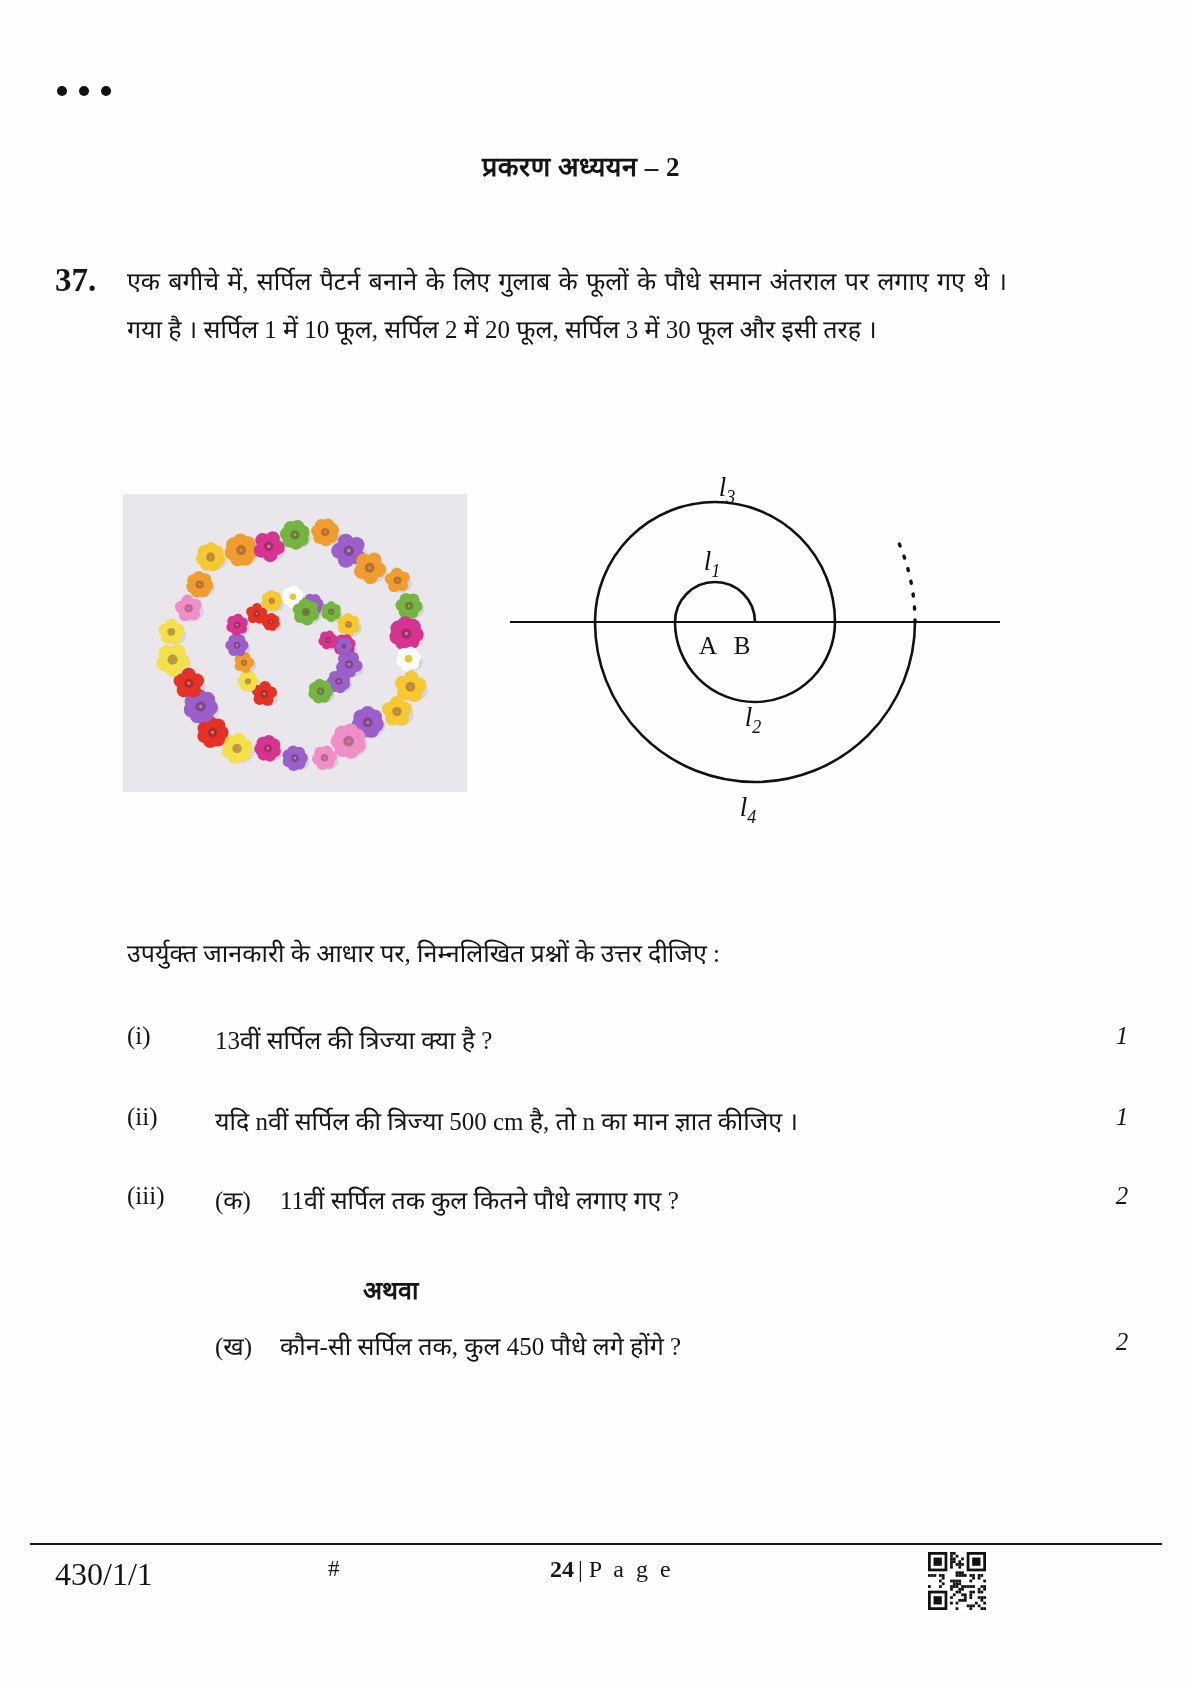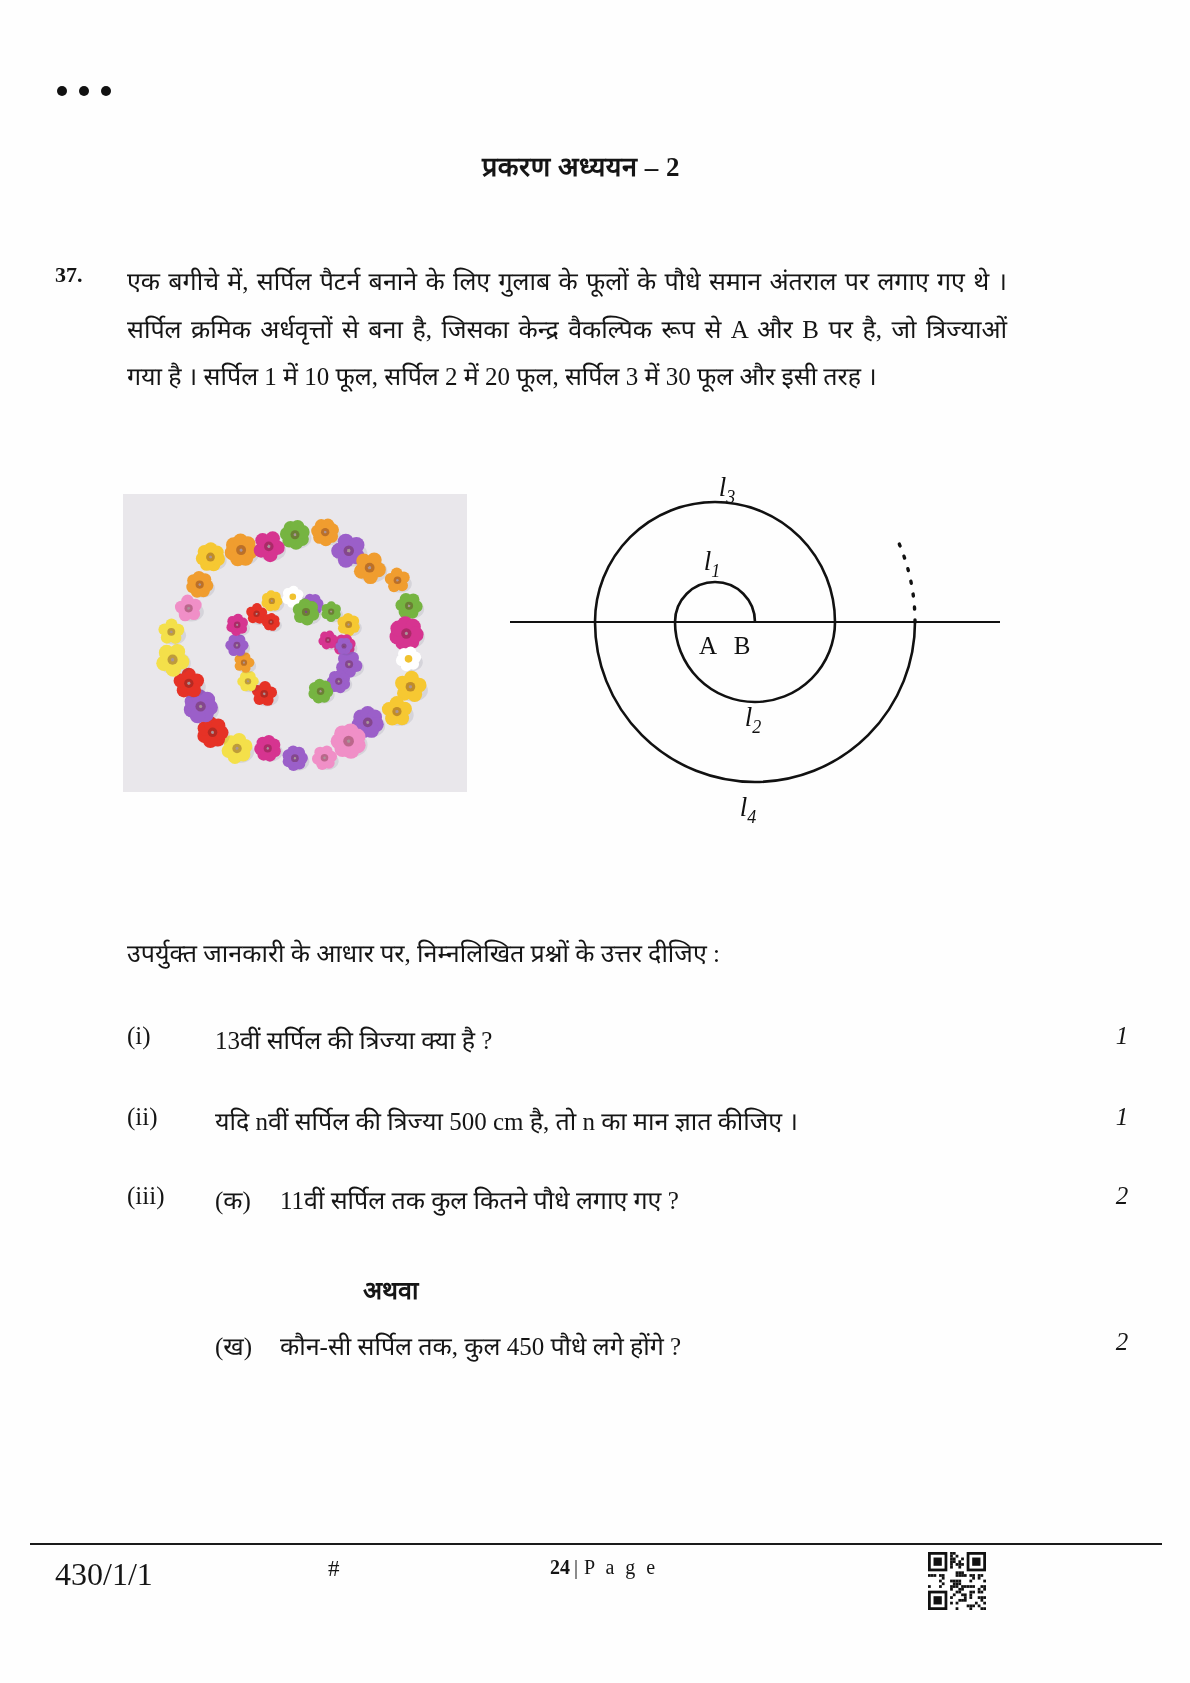--- a/index.html
+++ b/index.html
@@ -8,42 +8,42 @@
     background:#fefefe;color:#151515;
     font-family:"Liberation Serif","DejaVu Serif",serif;
     overflow:hidden;
   }
   .corner-dots{position:absolute;left:57px;top:86px;display:flex;gap:12px;}
   .corner-dots .dot{width:10px;height:10px;border-radius:50%;background:#111;}
   .title{
     position:absolute;left:0;top:147px;width:1130px;text-align:center;
     font-weight:bold;font-size:27px;letter-spacing:.5px;margin-left:16px;
   }
-  .qnum{position:absolute;left:55px;top:262px;font-weight:bold;font-size:22px;}
+  .qnum{position:absolute;left:55px;top:262px;font-weight:bold;font-size:33px;}
   .qtext{position:absolute;left:127px;top:258px;width:880px;font-size:25px;line-height:47.5px;}
   .qline.fill{text-align:justify;text-align-last:justify;font-family:Liberation Serif, serif;}
   .photo{position:absolute;left:123px;top:494px;width:344px;height:298px;}
   .photo svg{display:block;}
   .diagram{position:absolute;left:490px;top:470px;width:530px;height:360px;}
   .diagram svg{display:block;}
   .dia-label{font-family:"Liberation Serif","DejaVu Serif",serif;font-style:italic;font-size:27px;fill:#111;}
   .dia-label .sub{font-size:18px;}
   .dia-ab{font-family:"Liberation Serif","DejaVu Serif",serif;font-size:25px;fill:#111;}
   .instruction{position:absolute;left:127px;top:935px;font-size:25px;}
   .subq-row{position:absolute;left:0;width:1190px;font-size:25px;}
   .subq-num{position:absolute;left:127px;}
   .subq-sub{position:absolute;left:215px;}
   .subq-text-a{position:absolute;left:215px;}
   .subq-text-b{position:absolute;left:280px;}
   .subq-marks{position:absolute;left:1102px;width:40px;text-align:center;font-style:italic;font-size:25px;}
   .or-label{position:absolute;left:363px;top:1272px;font-weight:bold;font-size:25px;}
   .footer-rule{position:absolute;left:30px;top:1543px;width:1132px;border-top:2.5px solid #1a1a1a;}
   .footer-code{position:absolute;left:55px;top:1556px;font-weight:normal;font-size:32px;}
   .footer-hash{position:absolute;left:328px;top:1556px;font-size:23px;}
-  .footer-page{position:absolute;left:550px;top:1556px;font-size:20px;display:flex;align-items:baseline;}
+  .footer-page{position:absolute;left:550px;top:1556px;font-size:24px;display:flex;align-items:baseline;}
   .footer-page .pno{font-weight:bold;}
   .footer-page .sep{margin:0 6px 0 4px;}
   .footer-page .pword{letter-spacing:3px;}
   .qr{position:absolute;left:928px;top:1552px;width:58px;height:58px;}
 </style>
 </head>
 <body>
 
 <div class="page">
 
@@ -52,21 +52,20 @@
     <span class="dot"></span>
     <span class="dot"></span>
   </div>
 
   <div class="title">प्रकरण अध्ययन – 2</div>
 
   <div class="qnum">37.</div>
 
   <div class="qtext">
     <div class="qline fill">एक बगीचे में, सर्पिल पैटर्न बनाने के लिए गुलाब के फूलों के पौधे समान अंतराल पर लगाए गए थे ।</div>
-    <div class="qline fill">सर्पिल क्रमिक अर्धवृत्तों से बना है, जिसका केन्द्र वैकल्पिक रूप से A और B पर है, जो त्रिज्याओं</div>
     <div class="qline">गया है । सर्पिल 1 में 10 फूल, सर्पिल 2 में 20 फूल, सर्पिल 3 में 30 फूल और इसी तरह ।</div>
   </div>
 
   <div class="photo">
     <svg id="photo-svg" width="344" height="298" viewBox="0 0 344 298">
         <rect width="344" height="298" fill="#e9e7eb"></rect>
         <g>
           <ellipse cx="174.5" cy="44.26584106428548" rx="13.903525434737094" ry="10.593162235990167" fill="rgba(70,70,95,0.12)"></ellipse>
           <circle cx="179.00242729368682" cy="45.05130464717632" r="6.885555453393609" fill="#76b441"></circle>
           <circle cx="173.0154316597967" cy="48.91250201635267" r="6.885555453393609" fill="#76b441"></circle>

